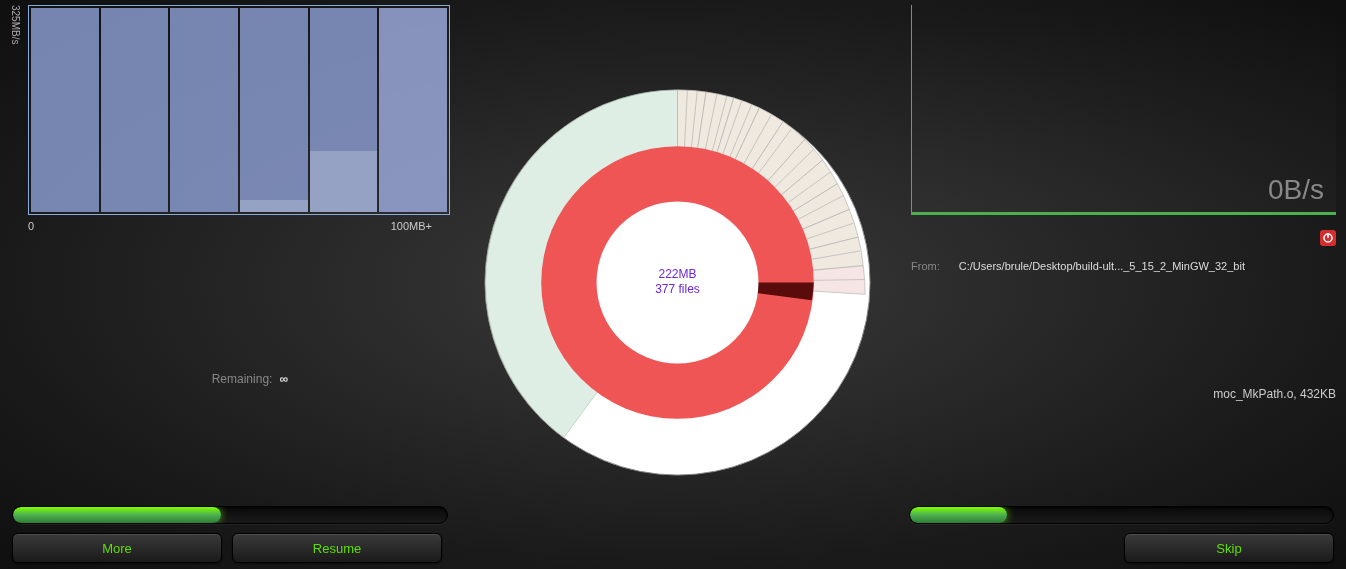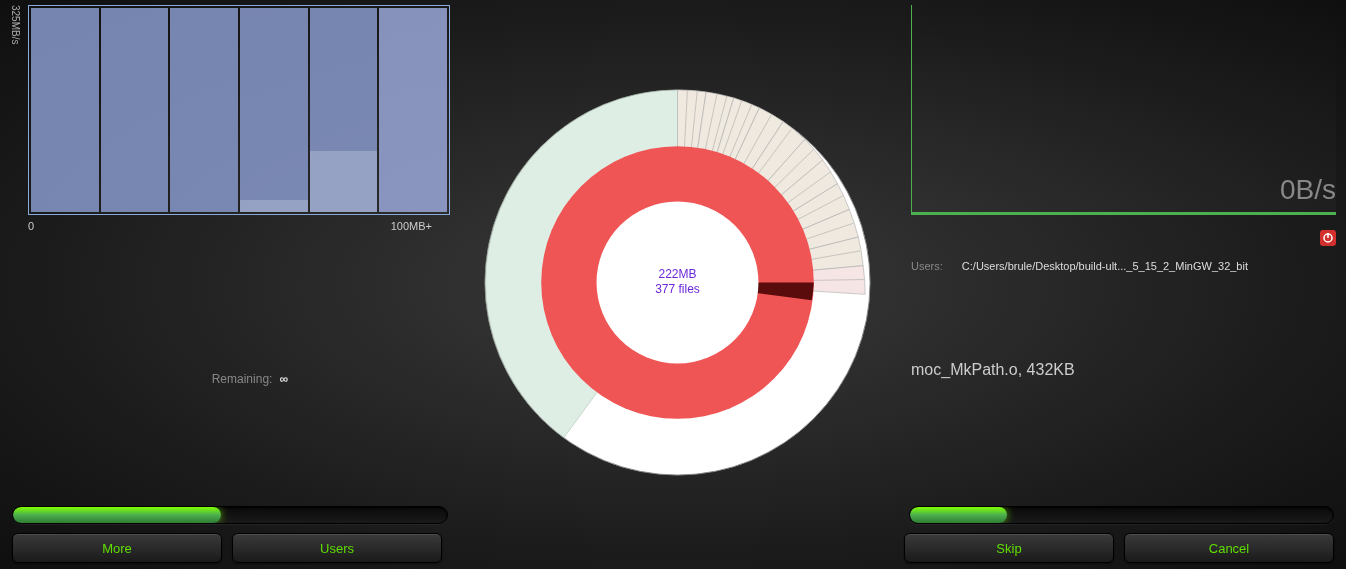--- a/index.html
+++ b/index.html
@@ -95,21 +95,21 @@
 .read-chart .green-line {
   position: absolute;
   bottom: 0;
   left: 0;
   right: 0;
   height: 2px;
   background: #4caf50;
 }
 .read-speed {
   position: absolute;
-  right: 0;
+  right: 12px;
   bottom: 8px;
   font-size: 28px;
   color: #888;
 }
 
 .power-icon {
   position: absolute;
   right: 0;
   top: 225px;
   width: 16px;
@@ -120,23 +120,23 @@
   margin-top: 45px;
   font-size: 11px;
   color: #888;
   white-space: nowrap;
   overflow: hidden;
 }
 .from-row .label { color: #888; }
 .from-row .path { color: #ddd; font-weight: normal; margin-left: 16px; }
 
 .file-row {
-  text-align: left;
-  margin-top: 89px;
-  font-size: 16px;
+  text-align: right;
+  margin-top: 115px;
+  font-size: 12px;
   color: #ccc;
 }
 
 
 .progress-bar {
   height: 18px;
   border-radius: 9px;
   background: linear-gradient(to bottom, #0a0a0a, #1a1a1a);
   border: 1px solid #000;
   box-shadow: inset 0 1px 2px rgba(0,0,0,0.8), 0 1px 0 rgba(255,255,255,0.05);
@@ -287,33 +287,32 @@
     <div class="read-speed">0B/s</div>
   </div>
   <div class="power-icon">
     <svg viewBox="0 0 16 16">
         <rect width="16" height="16" rx="3" fill="#d32f2f"></rect>
         <circle cx="8" cy="8" r="4" fill="none" stroke="#fff" stroke-width="1.5"></circle>
         <line x1="8" y1="3" x2="8" y2="8" stroke="#fff" stroke-width="1.5"></line>
       </svg>
   </div>
   <div class="from-row">
-    <span class="label">Users:</span>
+    <span class="label">From:</span>
     <span class="path">C:/Users/brule/Desktop/build-ult..._5_15_2_MinGW_32_bit</span>
   </div>
   <div class="file-row">moc_MkPath.o, 432KB</div>
 </div>
 
 <div class="left-progress progress-bar">
   <div class="fill" id="fill-left" style="width: 48%;"></div>
 </div>
 <div class="right-progress progress-bar">
   <div class="fill" id="fill-right" style="width: 23%;"></div>
 </div>
 
 <div class="button-row-left">
   <div class="btn">More</div>
-  <div class="btn">Users</div>
+  <div class="btn">Resume</div>
 </div>
 <div class="button-row-right">
   <div class="btn">Skip</div>
-  <div class="btn">Cancel</div>
 </div>
 
 </body></html>

